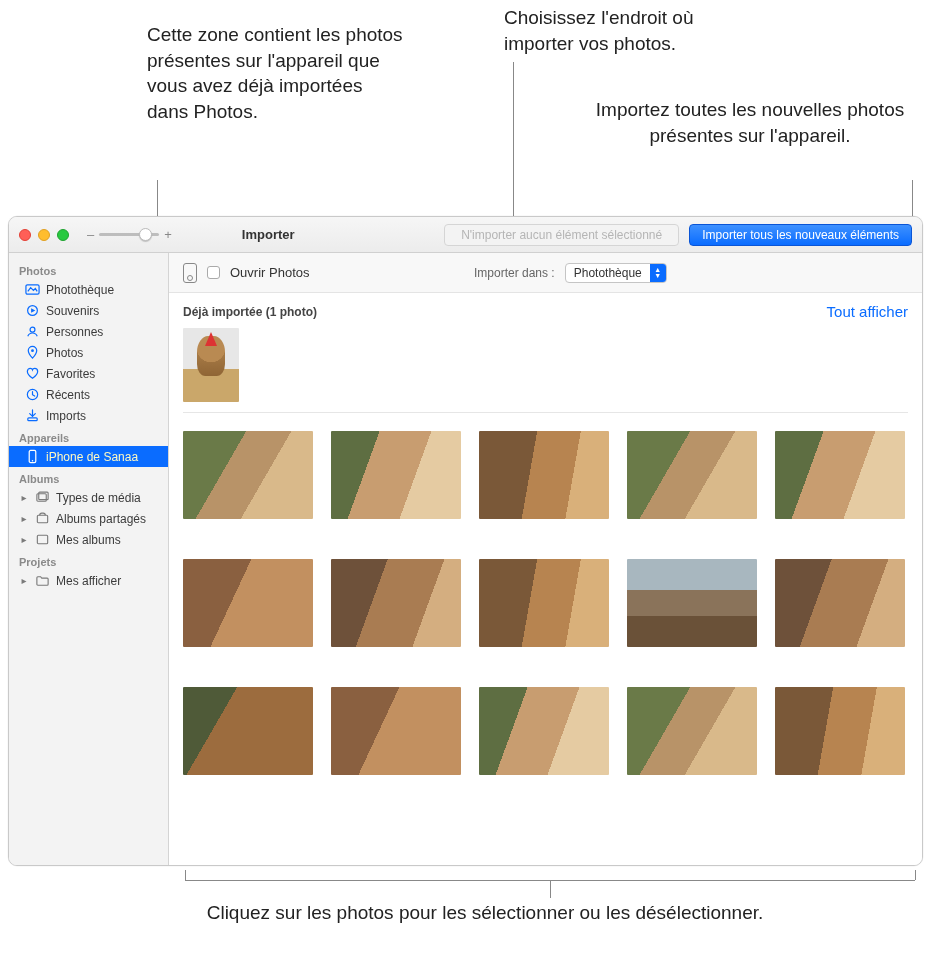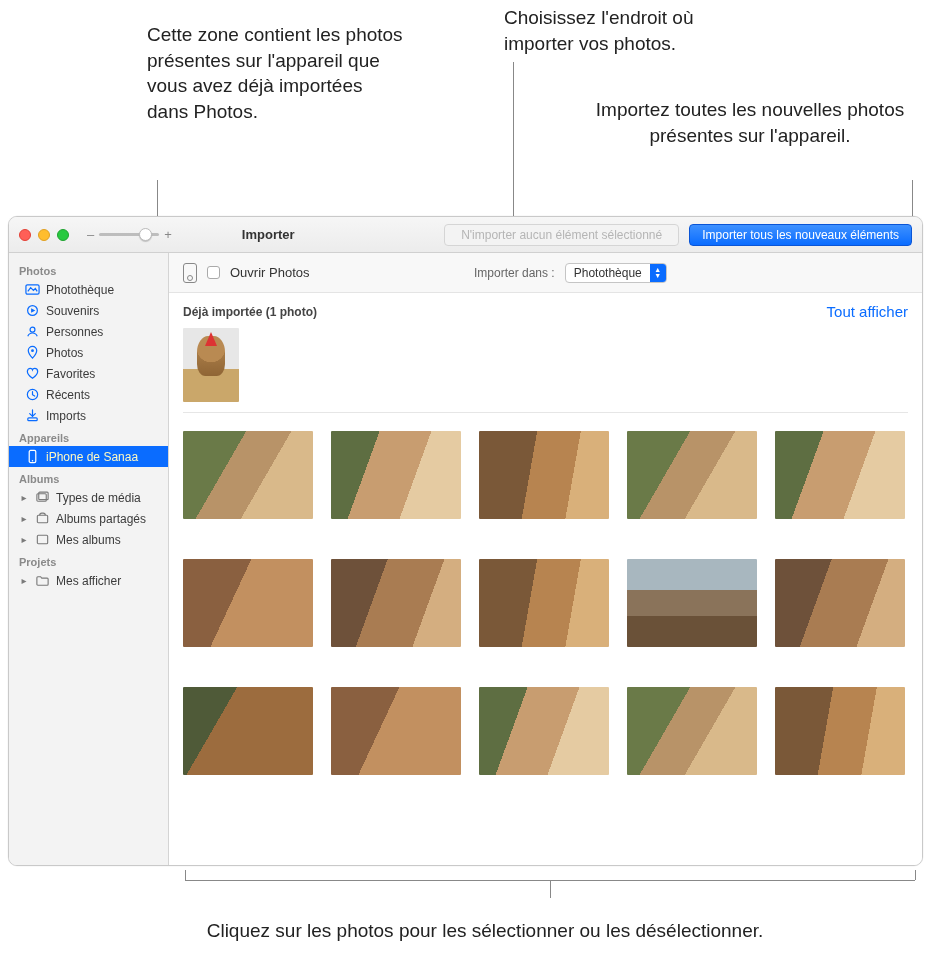--- a/index.html
+++ b/index.html
@@ -117,21 +117,21 @@
   .svg-ic{width:15px;height:15px;}
 </style>
 </head>
 <body>
 
 <div class="wrap">
 
   <div class="callout" style="top:5px;left:504px;width:260px;">Choisissez l'endroit où importer vos photos.</div>
   <div class="callout" style="top:22px;left:147px;width:260px;">Cette zone contient les photos présentes sur l'appareil que vous avez déjà importées dans Photos.</div>
   <div class="callout" style="top:88px;left:575px;width:350px;text-align:center;margin-top:9px;">Importez toutes les nouvelles photos présentes sur l'appareil.</div>
-  <div class="callout" style="top:900px;left:135px;width:700px;text-align:center;margin-top:18px;">Cliquez sur les photos pour les sélectionner ou les désélectionner.</div>
+  <div class="callout" style="top:900px;left:135px;width:700px;text-align:center;">Cliquez sur les photos pour les sélectionner ou les désélectionner.</div>
 
   <div class="callout-line" style="top:180px;left:157px;width:1px;height:165px;"></div>
   <div class="callout-line" style="top:340px;left:157px;width:18px;height:1px;"></div>
   <div class="callout-line" style="top:410px;left:157px;width:18px;height:1px;"></div>
 
   <div class="callout-line" style="top:62px;left:513px;width:1px;height:212px;"></div>
   <div class="callout-line" style="top:180px;left:912px;width:1px;height:50px;"></div>
 
   <div class="bracket" style="top:880px;left:185px;width:730px;"></div>
   <div class="bracket-v" style="top:870px;left:185px;height:10px;"></div>

